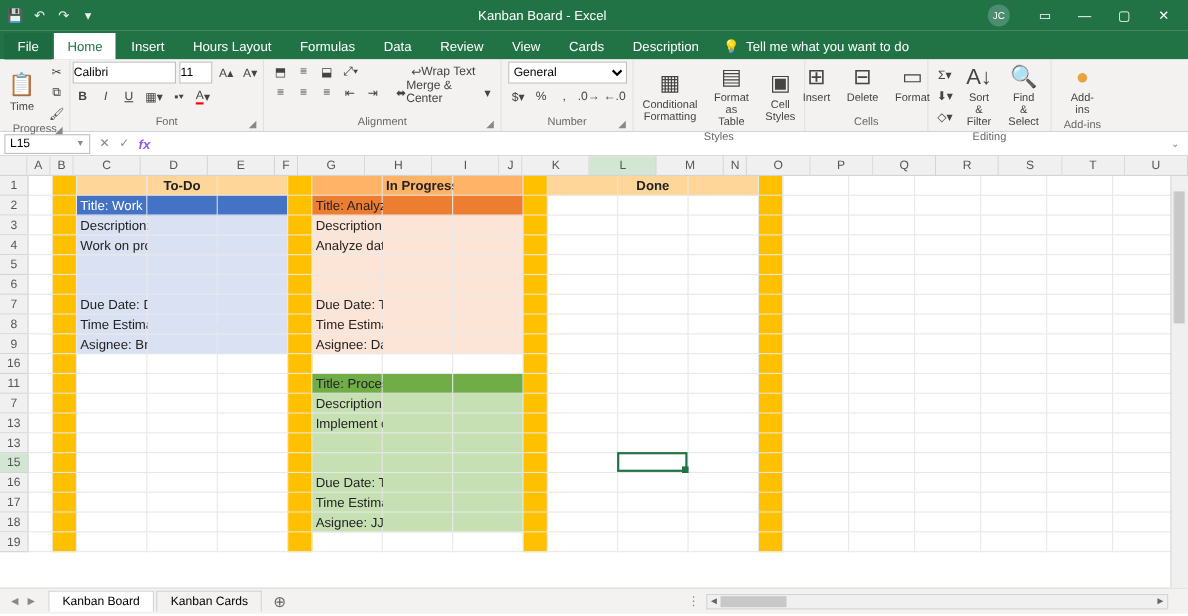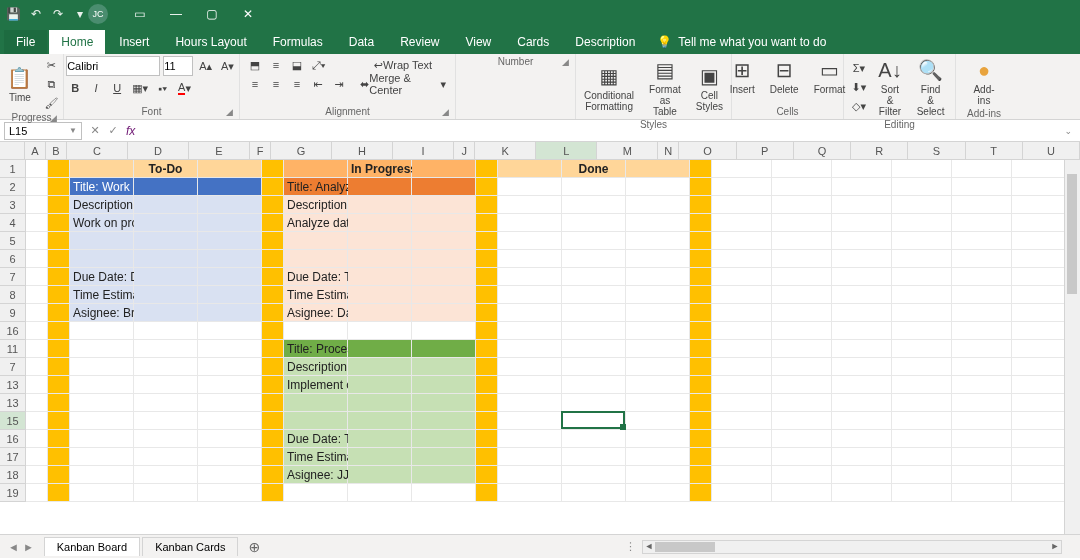--- a/index.html
+++ b/index.html
@@ -30,21 +30,21 @@
 .group .col { display:flex; flex-direction:column; gap:1px;}
 .btn { min-width:18px; height:18px; display:flex; align-items:center; justify-content:center; font-size:11px; color:#444; border:1px solid transparent; padding:0 2px;}
 .bigbtn { display:flex; flex-direction:column; align-items:center; justify-content:center; gap:2px; padding:2px 6px; font-size:10px; color:#444; text-align:center; line-height:1.1;}
 .bigbtn .ic { font-size:20px; height:24px; display:flex; align-items:center;}
 select.ctl, input.ctl { font-size:11px; border:1px solid #c0c0c0; height:20px; background:#fff; }
 
 
 .fbar { height: 22px; border-bottom:1px solid #d4d4d4; display:flex; align-items:center; background:#fff;}
 .namebox { width:78px; border:1px solid #c0c0c0; height:18px; margin:0 4px; font-size:11px; padding:0 4px; display:flex; align-items:center; justify-content:space-between;}
 .fbar .fxbtn { width:18px; text-align:center; color:#888; font-size:11px;}
-.fbar .fx { font-style:italic; font-weight:normal; color:#701a75; padding:0 4px;}
+.fbar .fx { font-style:italic; font-weight:bold; color:#8b5cf6; padding:0 4px;}
 .fbar input { flex:1; border:none; height:18px; font-size:11px; outline:none;}
 
 
 .gridwrap { position:relative; height: 392px; overflow:hidden; background:#fff;}
 .colheads { display:flex; position:sticky; top:0;}
 .colheads .corner { width:26px; height:18px; background:#f0f0f0; border-right:1px solid #d4d4d4; border-bottom:1px solid #d4d4d4;}
 .ch { height:18px; background:#f0f0f0; border-right:1px solid #d4d4d4; border-bottom:1px solid #d4d4d4; font-size:11px; color:#555; text-align:center; line-height:18px;}
 .rowheads { position:absolute; left:0; top:18px;}
 .rh { width:26px; height:18px; background:#f0f0f0; border-right:1px solid #d4d4d4; border-bottom:1px solid #d4d4d4; font-size:11px; color:#555; text-align:center; line-height:18px;}
 .cells { position:absolute; left:26px; top:18px;}
@@ -72,20 +72,21 @@
 </head>
 <body>
 
 <div class="titlebar">
   <div class="qat">
     <span class="ic">💾</span>
     <span class="ic">↶</span>
     <span class="ic">↷</span>
     <span class="ic">▾</span>
   </div>
+  <div class="title">Kanban Board  -  Excel</div>
   <div class="wnd">
     <span class="avatar">JC</span>
     <span class="wbtn">▭</span>
     <span class="wbtn">—</span>
     <span class="wbtn">▢</span>
     <span class="wbtn">✕</span>
   </div>
 </div>
 
 <div class="ribtabs">
@@ -160,20 +161,30 @@
       </div>
       <div class="col" style="margin-left:6px">
         <span class="btn" style="width:auto">↩ <span>Wrap Text</span></span>
         <span class="btn" style="width:auto">⬌ <span>Merge &amp; Center</span> ▾</span>
       </div>
     </div>
     <div class="lbl"><span>Alignment</span><span class="launch">◢</span></div>
   </div>
 
   <div class="group" style="width:120px">
+    <div class="col" style="gap:3px;width:100%">
+      <select class="ctl" style="width:108px"><option>General</option></select>
+      <div class="row">
+        <span class="btn">$▾</span>
+        <span class="btn">%</span>
+        <span class="btn">,</span>
+        <span class="btn">.0→</span>
+        <span class="btn">←.0</span>
+      </div>
+    </div>
     <div class="lbl"><span>Number</span><span class="launch">◢</span></div>
   </div>
 
   <div class="group" style="width:156px">
     <div class="row">
       <div class="bigbtn">
           <span class="ic">▦</span>
           <span>Conditional Formatting</span>
         </div>
       <div class="bigbtn">

